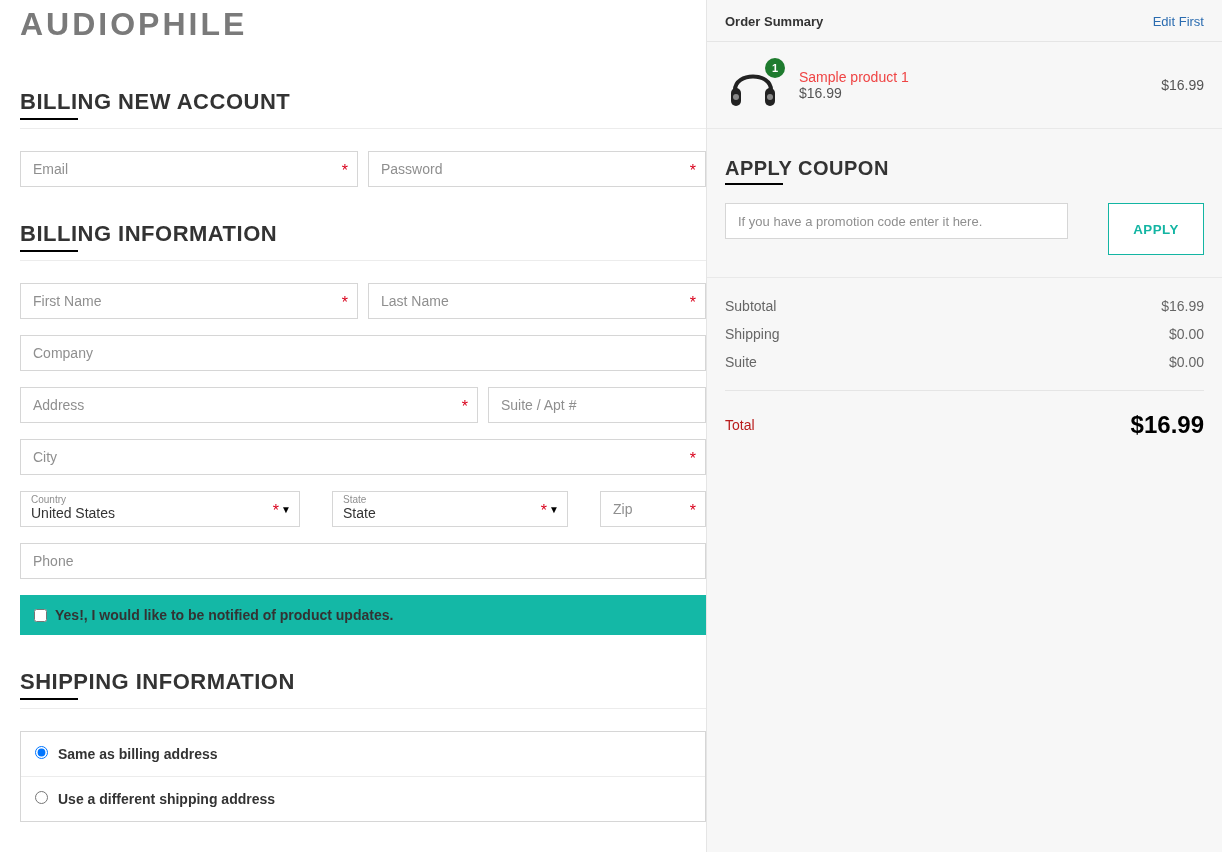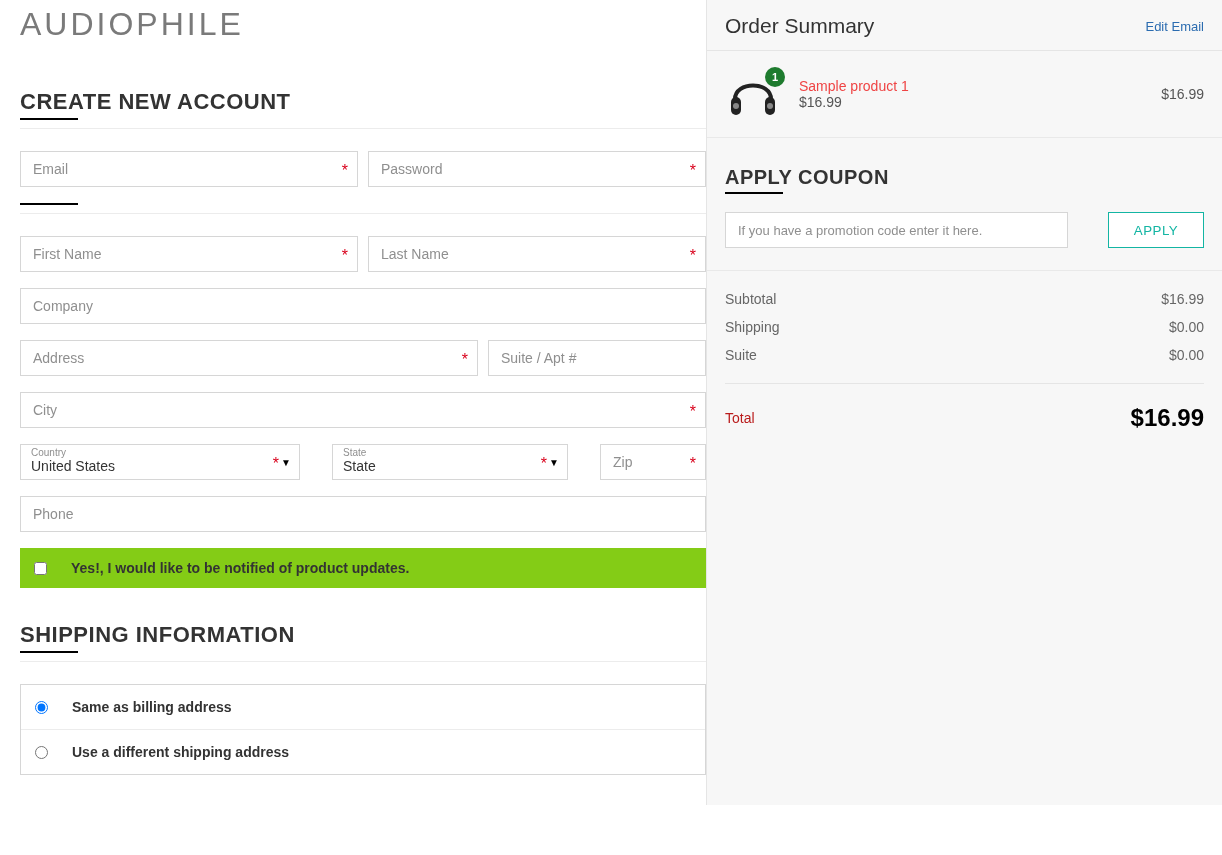--- a/index.html
+++ b/index.html
@@ -16,21 +16,21 @@
     padding: 0 0 30px 20px;
   }
   .sidebar {
     flex: 1;
     background: #f7f7f7;
     border-left: 1px solid #e5e5e5;
     padding-bottom: 40px;
   }
   .logo {
     font-size: 32px;
-    font-weight: 400;
+    font-weight: 700;
     letter-spacing: 3px;
     color: #7a7a7a;
     padding: 6px 0 12px 0;
   }
   .section-title {
     font-size: 22px;
     font-weight: 800;
     letter-spacing: 0.5px;
     margin-top: 34px;
     margin-bottom: 3px;
@@ -84,52 +84,51 @@
     font-size: 10px; color: #000;
   }
   .selectbox .req { right: 20px; }
   .three { display: flex; margin-bottom: 16px; }
   .three > div:nth-child(1){ width: 280px; margin-right: 32px;}
   .three > div:nth-child(2){ width: 236px; margin-right: 32px;}
   .three > div:nth-child(3){ flex: 1; }
   .helper { font-size: 14px; color: #555; margin: 22px 0 10px; }
   .link { color: #2b6cb0; cursor: pointer; }
   .notify-bar {
-    background: #84cc16;
+    background: #14b8a6;
     padding: 12px 14px;
     font-size: 14px;
     font-weight: 700;
     color: #333;
     display: flex;
     align-items: center;
-    gap: 24px;
+    gap: 8px;
     margin-top: 2px;
   }
   .notify-bar input { width: 13px; height: 13px; }
   .ship-box { border: 1px solid #d6d6d6; }
   .ship-opt {
     padding: 14px 14px;
     display: flex;
-    align-items: center;
-    gap: 24px;
+    gap: 10px;
     font-size: 14px;
     font-weight: 700;
     color: #333;
     cursor: pointer;
   }
   .ship-opt + .ship-opt { border-top: 1px solid #ececec; }
   .ship-opt input { width: 13px; height: 13px; }
 
   
   .side-header {
     display: flex; justify-content: space-between; align-items: center;
     padding: 14px 18px 12px 18px;
     border-bottom: 1px solid #e5e5e5;
   }
-  .side-header h3 { font-size: 21px; font-weight: 400; }
+  .side-header h3 { font-size: 13px; font-weight: 700; }
   .cart-item {
     display: flex; align-items: center;
     padding: 18px 18px 18px 18px;
     border-bottom: 1px solid #e9e9e9;
   }
   .thumb {
     position: relative; width: 56px; height: 50px; margin-right: 18px;
   }
   .thumb .hp {
     position: absolute; inset: 0;
@@ -145,53 +144,54 @@
   .ci-right { margin-left: auto; color: #555; font-size: 14px; }
   .side-section { padding: 18px 18px 22px 18px; border-bottom: 1px solid #e9e9e9; }
   .side-section .section-title { margin-top: 10px; font-size: 20px; }
   .coupon-row { display: flex; gap: 40px; align-items: stretch; margin-top: 18px; }
   .coupon-input {
     flex: 1; height: 36px; border: 1px solid #d6d6d6; padding: 0 12px; font-size: 13px;
     background: #fff;
   }
   .coupon-input::placeholder { color: #8f8f8f; }
   .apply-btn {
-    width: 96px; height: 36px; border: 1px solid #13b5a3; background: #fff;
-    color: #13b5a3; font-weight: 400; letter-spacing: 0.5px; cursor: pointer;
+    width: 96px; height: 52px; border: 1px solid #13b5a3; background: #fff;
+    color: #13b5a3; font-weight: 700; letter-spacing: 0.5px; cursor: pointer;
   }
   .totals { padding: 14px 18px 0 18px; }
   .trow { display: flex; justify-content: space-between; color: #666; font-size: 14px; padding: 6px 0; }
   .tsep { border: none; border-top: 1px solid #e5e5e5; margin: 14px 0 10px; }
   .grand { display: flex; justify-content: space-between; align-items: center; padding: 10px 0; }
   .grand .lbl { color: #b91c1c; font-size: 14px; }
   .grand .amt { color: #000; font-size: 24px; font-weight: 800; }
 </style>
 </head>
 <body>
 
 <div class="layout">
   <div class="main">
     <div class="logo">AUDIOPHILE</div>
 
-    <div class="section-title">CREATE NEW ACCOUNT</div>
+    <div class="section-title">BILLING NEW ACCOUNT</div>
     <div class="title-underline"></div>
     <hr class="thin-rule">
 
     <div class="row">
       <div class="field">
         <input type="text" placeholder="Email" style="">
         <span class="req">*</span>
       </div>
       <div class="field">
         <input type="password" placeholder="Password" style="">
         <span class="req">*</span>
       </div>
     </div>
 
 
+    <div class="section-title">BILLING INFORMATION</div>
     <div class="title-underline"></div>
     <hr class="thin-rule">
 
     <div class="row">
       <div class="field">
         <input type="text" placeholder="First Name" style="">
         <span class="req">*</span>
       </div>
       <div class="field">
         <input type="text" placeholder="Last Name" style="">
@@ -264,21 +264,21 @@
       <label class="ship-opt">
         <input type="radio" name="ship" style="">
         <span>Use a different shipping address</span>
       </label>
     </div>
   </div>
 
   <div class="sidebar">
     <div class="side-header">
       <h3>Order Summary</h3>
-      <span class="link" style="font-size:13px">Edit Email</span>
+      <span class="link" style="font-size:13px">Edit First</span>
     </div>
 
     <div class="cart-item">
       <div class="thumb">
         <svg class="hp" viewBox="0 0 56 50">
           <path d="M10 30 C10 12 46 12 46 30" stroke="#222" stroke-width="4" fill="none" stroke-linecap="round"></path>
           <rect x="6" y="28" width="10" height="18" rx="5" fill="#222"></rect>
           <rect x="40" y="28" width="10" height="18" rx="5" fill="#222"></rect>
           <circle cx="11" cy="37" r="3" fill="#888"></circle>
           <circle cx="45" cy="37" r="3" fill="#888"></circle>

